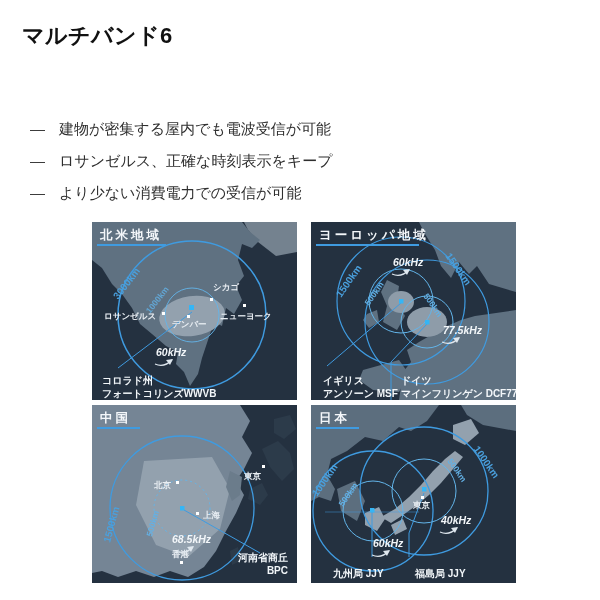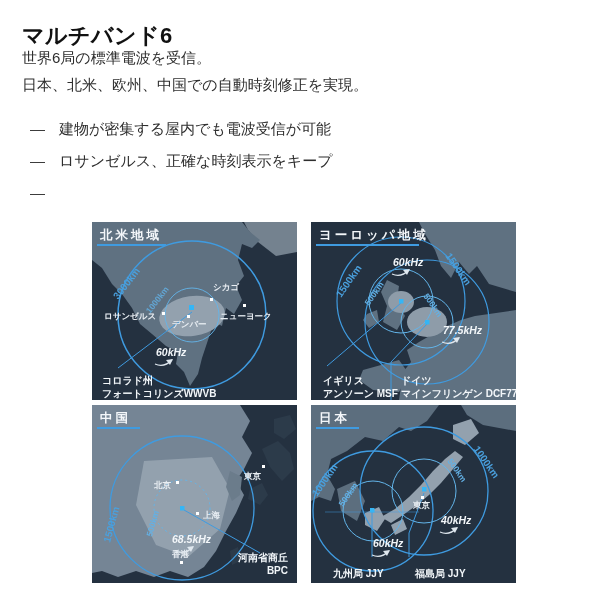--- a/index.html
+++ b/index.html
@@ -21,36 +21,33 @@
   .city{font:700 8.5px "Liberation Sans",sans-serif;fill:#e9eef3;}
   .slabel{font:700 10px "Liberation Sans",sans-serif;fill:#f2f6f9;}
 </style>
 </head>
 <body>
 
 <div class="page">
 
   <h1 class="page-title">マルチバンド6</h1>
 
-  <div class="intro">
-    <div>世界6局の標準電波を受信。</div>
-    <div>日本、北米、欧州、中国での自動時刻修正を実現。</div>
-  </div>
 
   <div class="bullets">
     <div class="bullet">
       <span class="dash">—</span>
       <span>建物が密集する屋内でも電波受信が可能</span>
     </div>
     <div class="bullet">
       <span class="dash">—</span>
       <span>ロサンゼルス、正確な時刻表示をキープ</span>
     </div>
     <div class="bullet">
       <span class="dash">—</span>
+      <span>より少ない消費電力での受信が可能</span>
     </div>
   </div>
 
   <div class="maps">
 
     <div class="panel">
       <svg width="205" height="178" viewBox="0 0 205 178">
         <rect x="0" y="0" width="205" height="178" fill="#243140"></rect>
         <path d="M152,0 L205,0 L205,30 L184,34 L166,20 L156,8 Z" fill="#74828f"></path>
         <path d="M0,0 L150,0 L158,10 L168,18 L160,26 L150,22 L146,38 L152,54 L144,64 L150,78 L142,92 L134,86 L130,104 L122,100 L116,118 L110,136 L106,152 L98,164 L92,150 L84,142 L86,130 L74,124 L60,112 L48,102 L40,86 L30,72 L20,62 L10,46 L0,38 Z" fill="#5f7181"></path>

